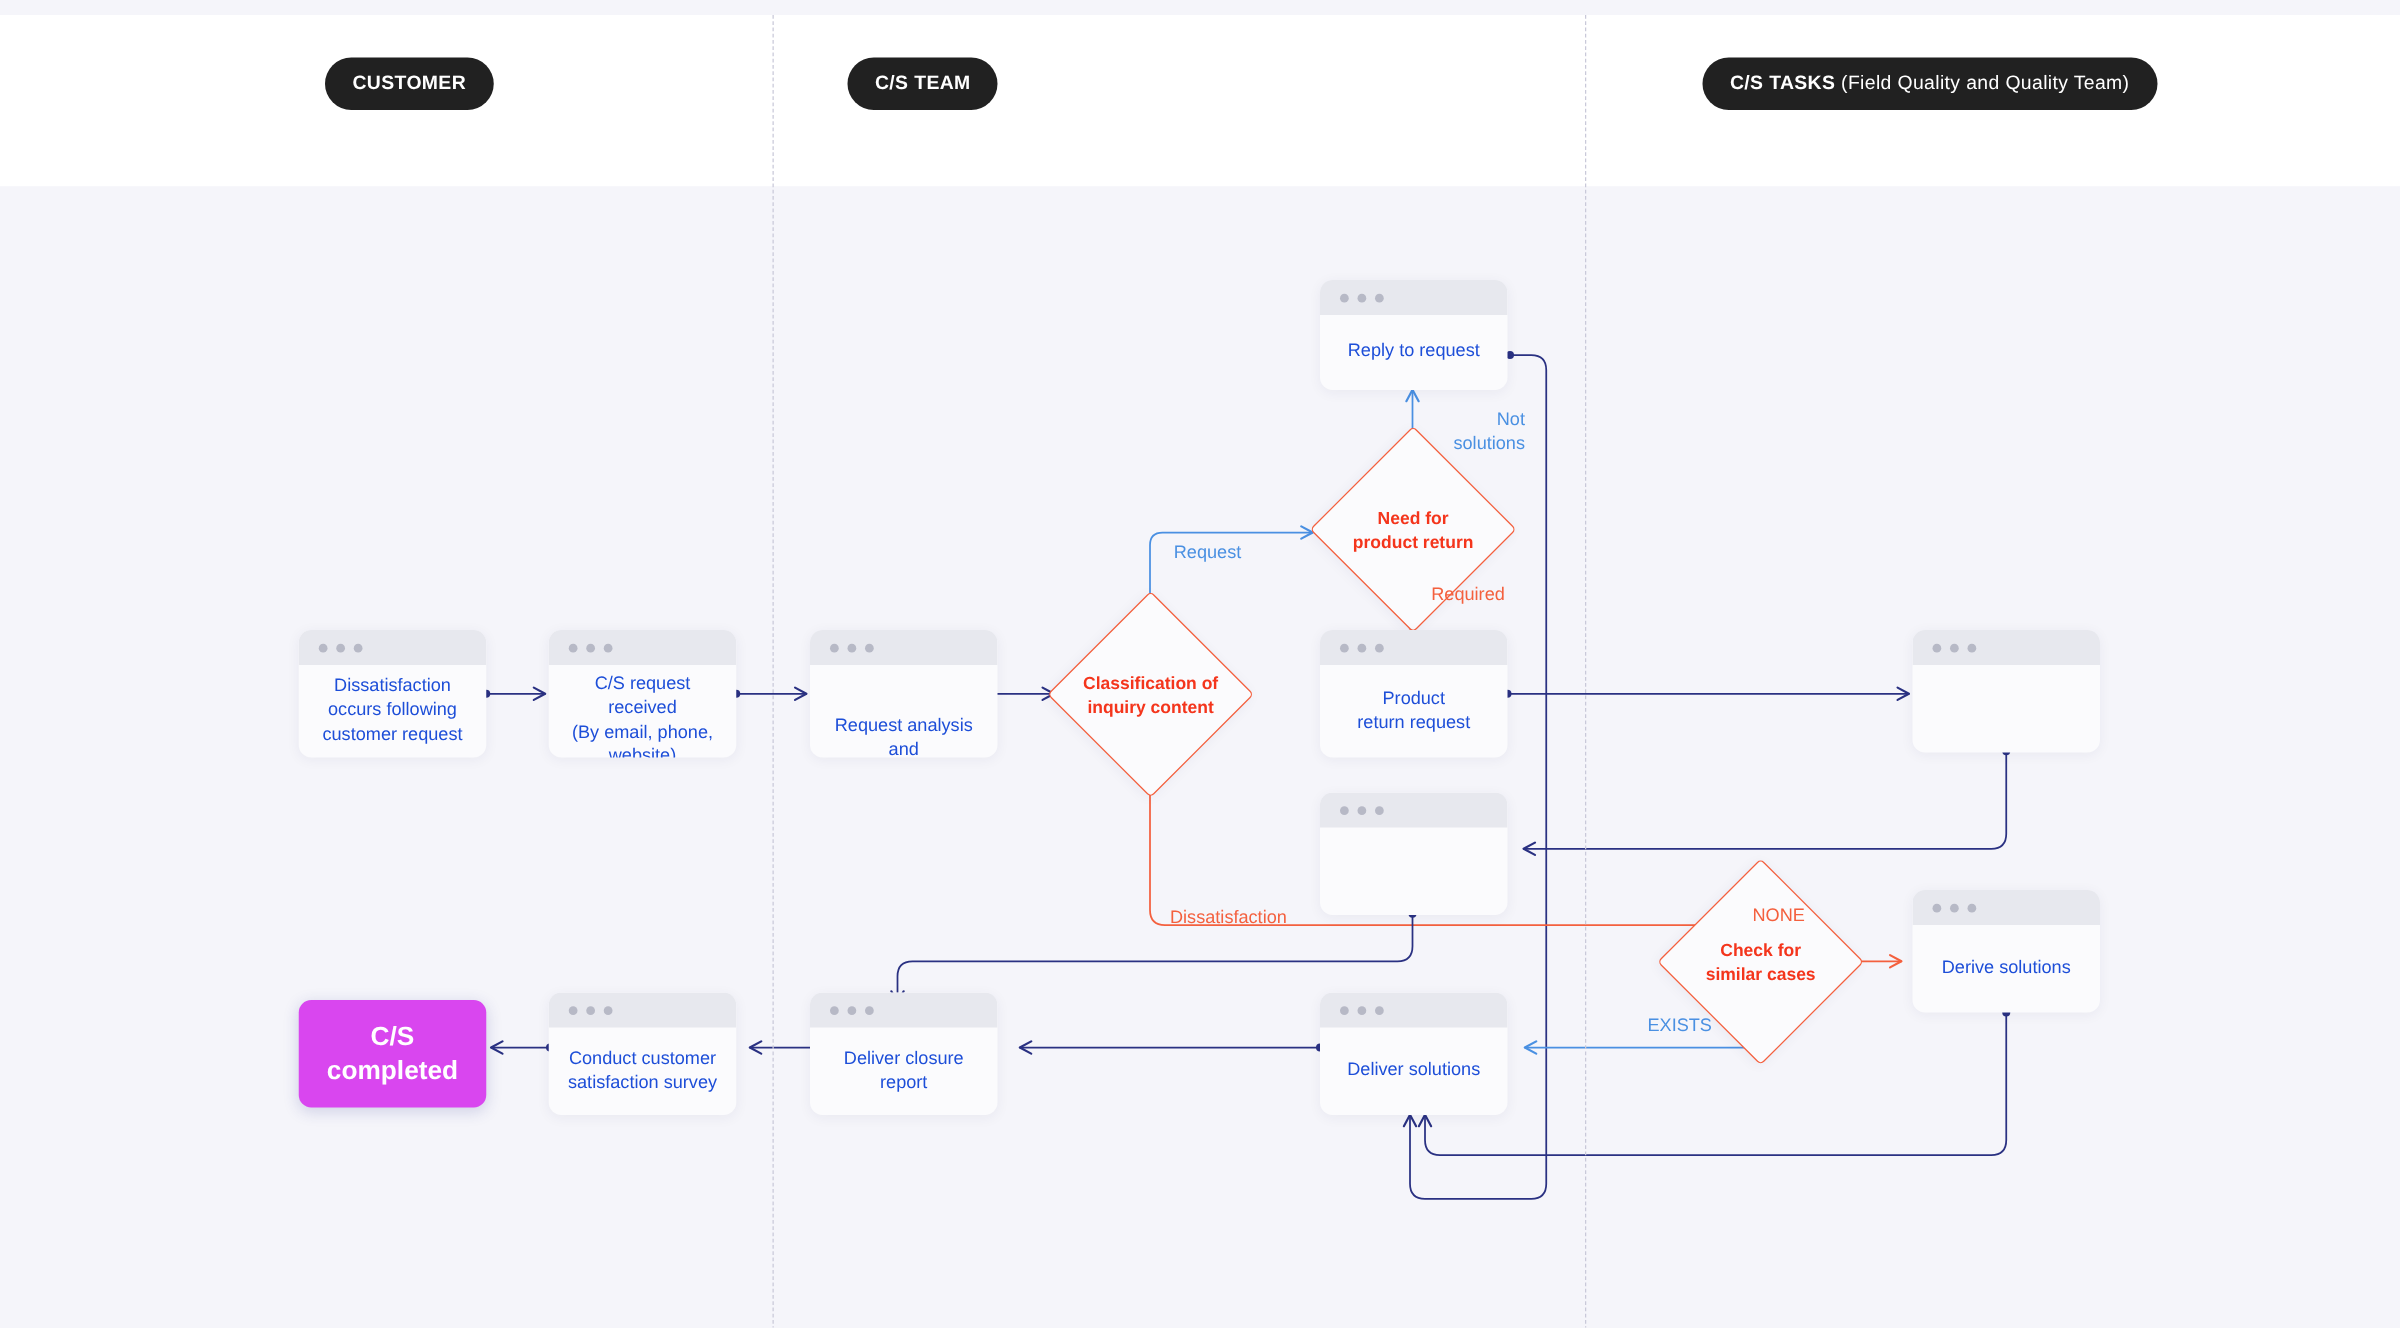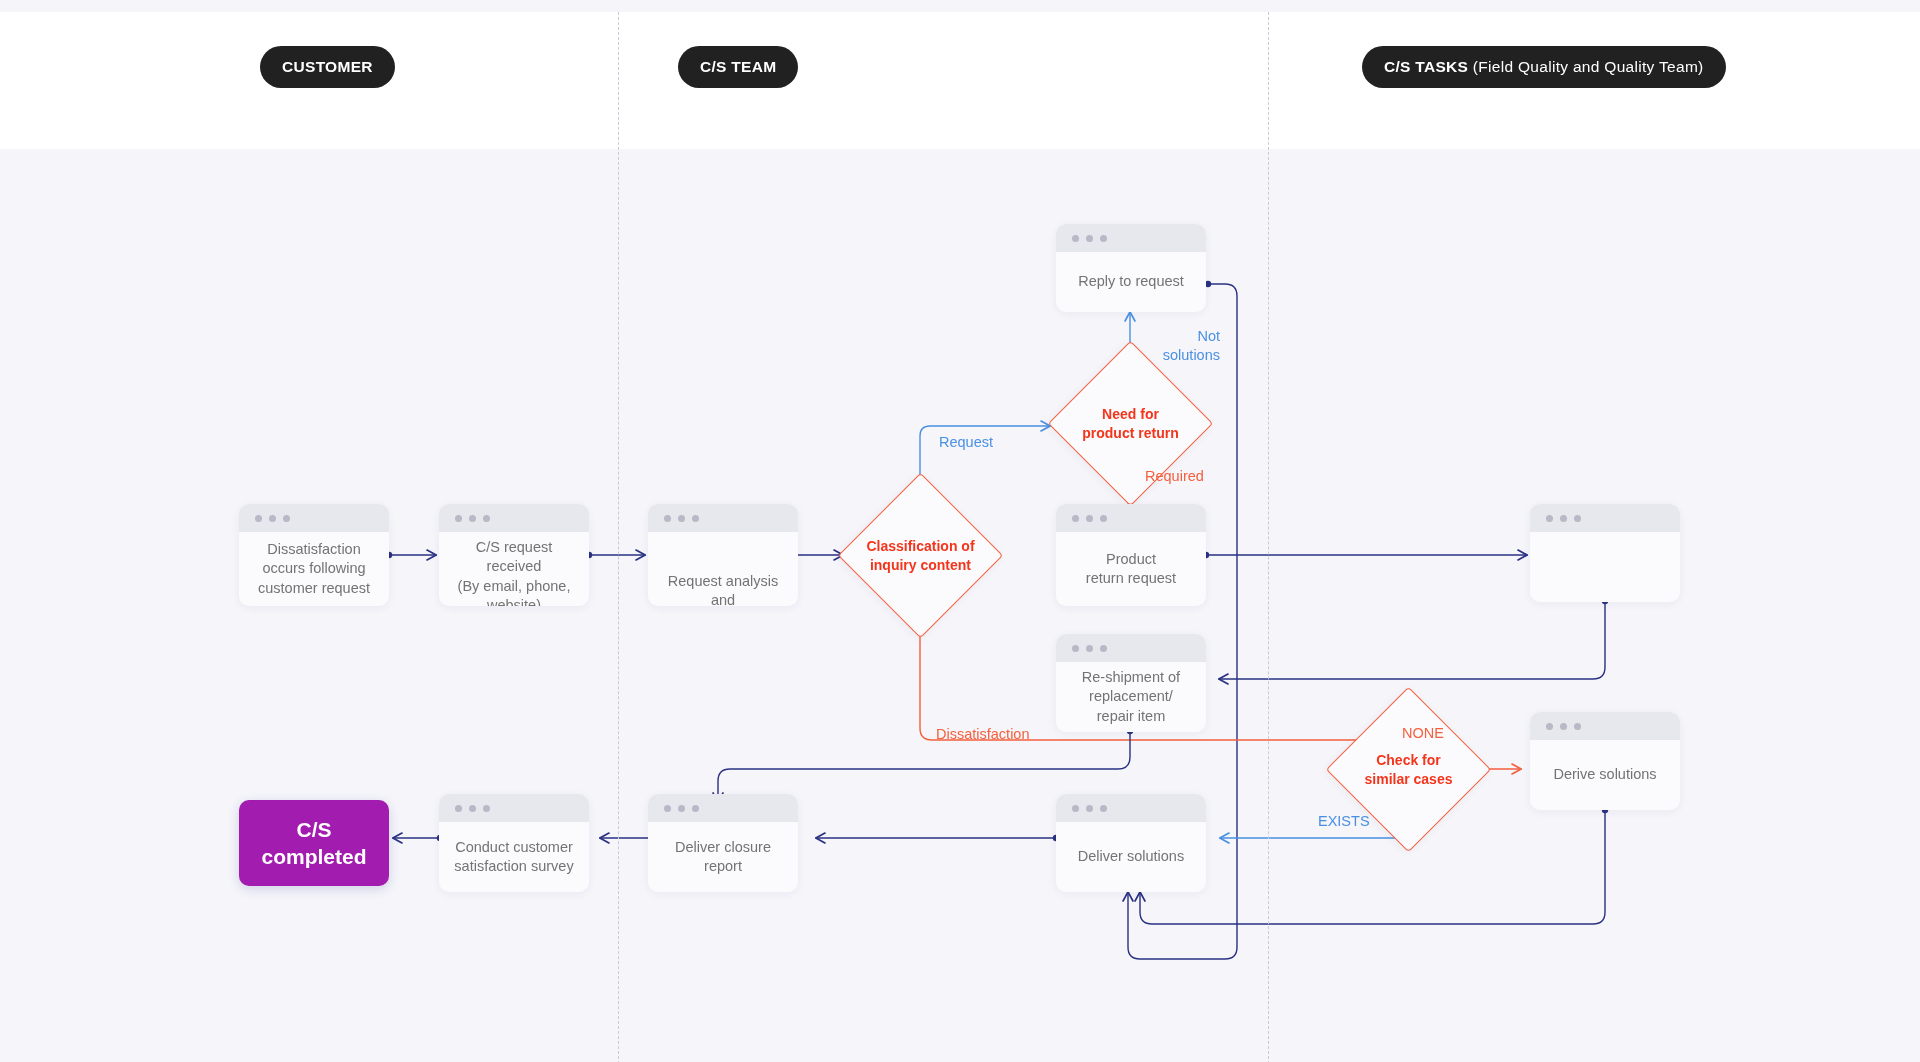--- a/index.html
+++ b/index.html
@@ -53,28 +53,28 @@
   .card .bar {
     height:28px; background:#e7e8ee;
     display:flex; align-items:center; gap:7px;
     padding-left:16px;
     flex:0 0 28px;
   }
   .card .bar i { width:7px; height:7px; border-radius:50%; background:#b7b9c6; display:block; }
   .card .body {
     flex:1; display:flex; align-items:center; justify-content:center;
     text-align:center; padding:6px 10px;
-    font-size:14.5px; line-height:1.33; color:#737373;
+    font-size:14.5px; line-height:1.33; color:#1d4ed8;
     white-space:pre-line;
   }
 
   
   .terminal {
     position:absolute;
-    background:#a21caf;
+    background:#d946ef;
     border-radius:10px;
     color:#ffffff;
     display:flex; align-items:center; justify-content:center;
     text-align:center;
     font-size:21px; font-weight:600; line-height:1.3;
     white-space:pre-line;
     z-index:2;
     box-shadow:0 3px 12px rgba(46,49,146,.18);
   }
 
@@ -260,23 +260,20 @@
     <div class="body">Product
 return request</div>
   </div>
 
   <div class="card" style="left:1056px; top:622px; width:150px; height:98px;">
     <div class="bar">
         <i></i>
         <i></i>
         <i></i>
       </div>
-    <div class="body">Re-shipment of
-replacement/
-repair item</div>
   </div>
 
   <div class="card" style="left:1530px; top:492px; width:150px; height:98px;">
     <div class="bar">
         <i></i>
         <i></i>
         <i></i>
       </div>
   </div>
 

